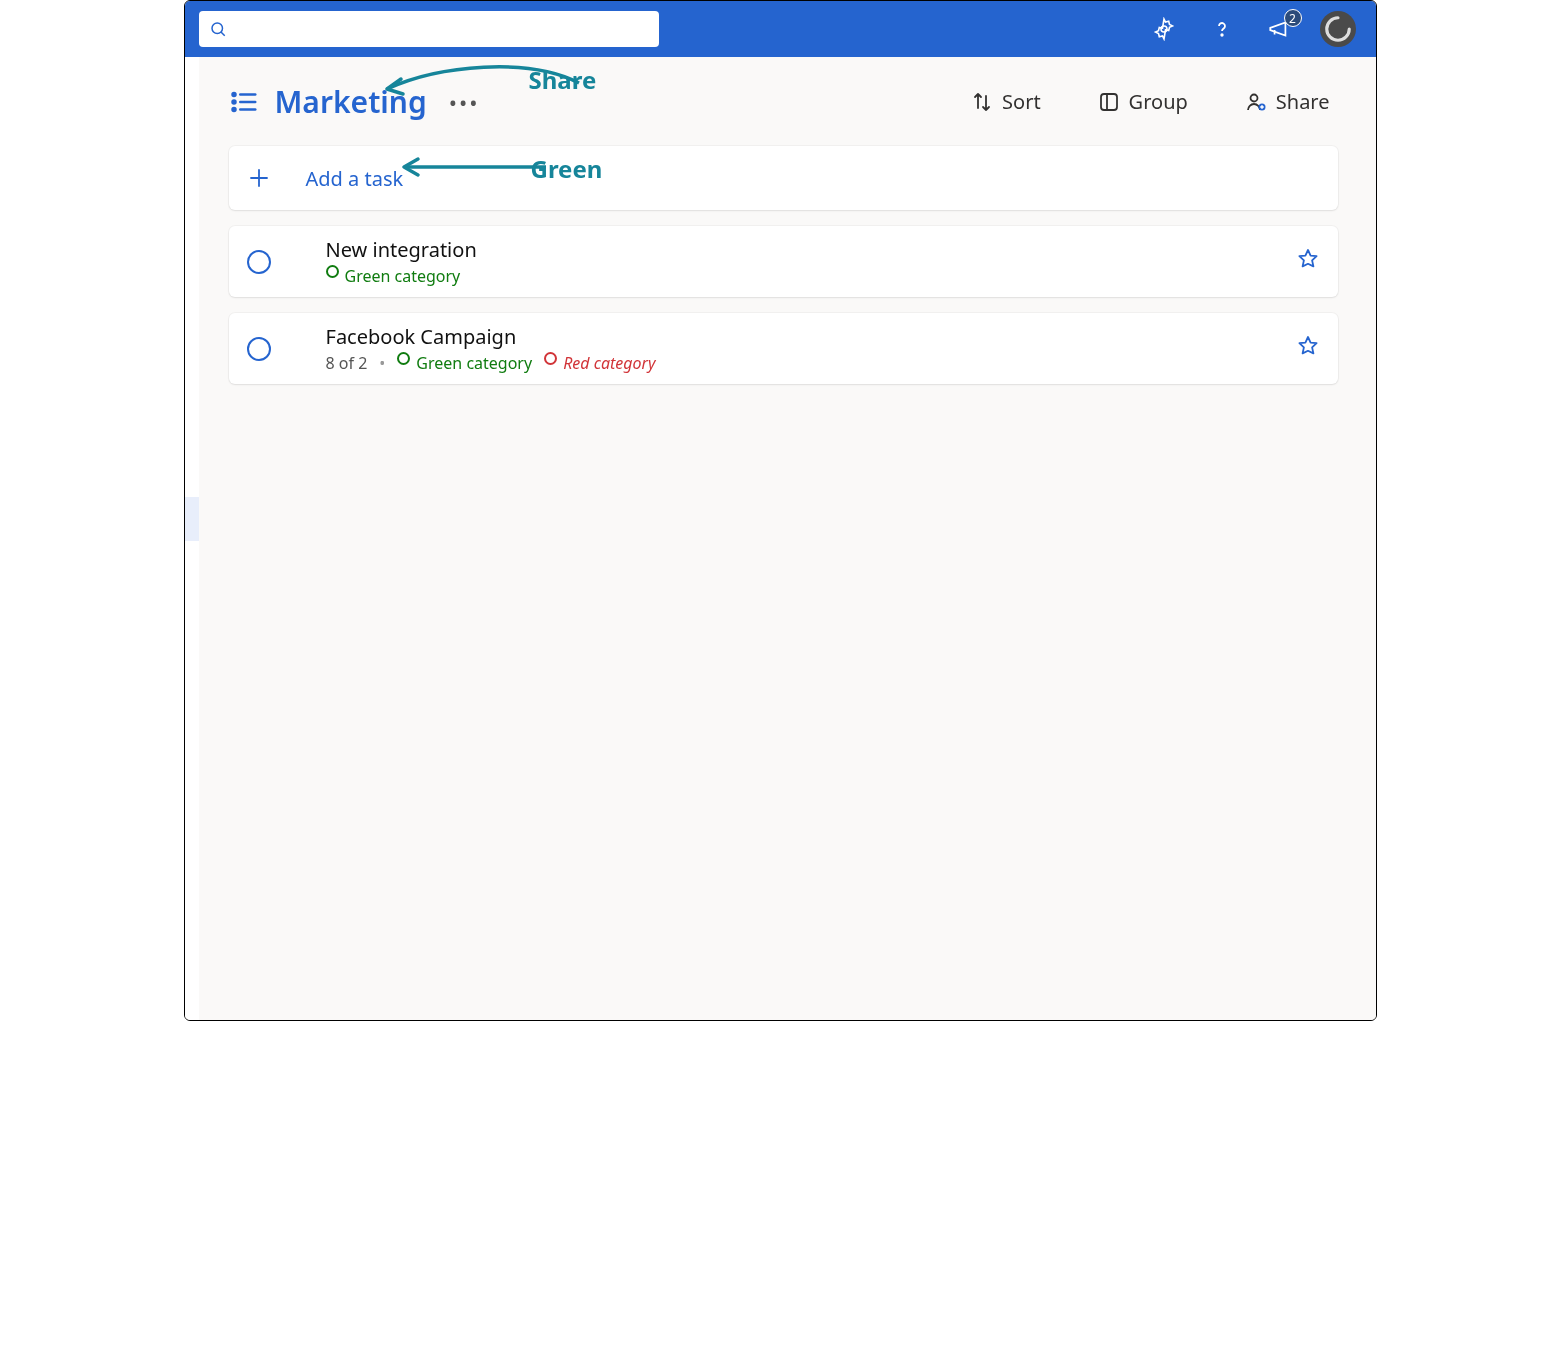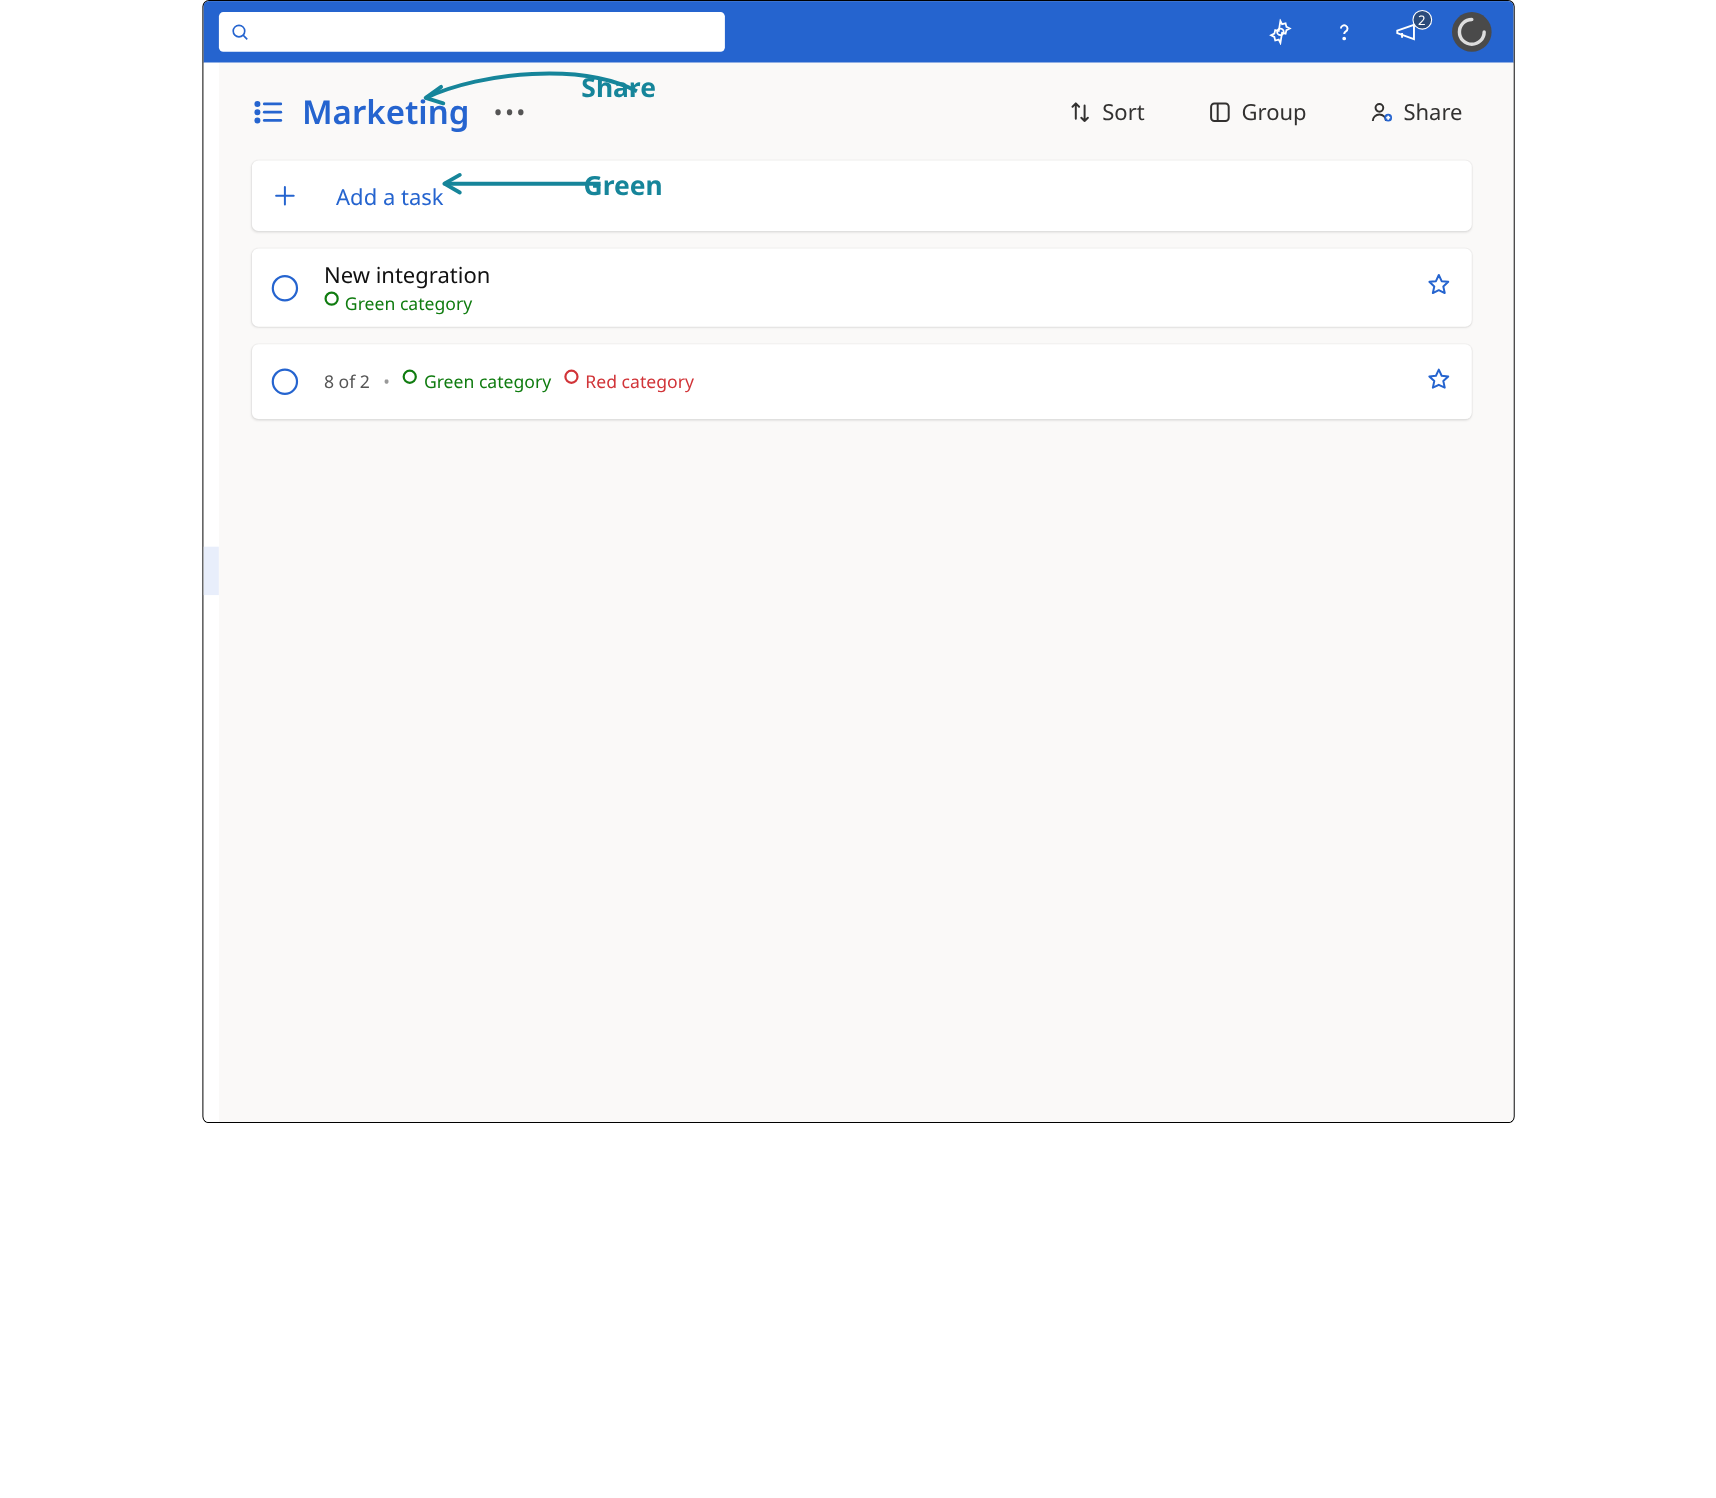--- a/index.html
+++ b/index.html
@@ -171,21 +171,21 @@
     cursor: pointer;
   }
   .task .check {
     width: 24px; height: 24px;
     border: 2px solid #2564cf;
     border-radius: 50%;
     flex: 0 0 auto;
     margin-right: 24px;
     cursor: pointer;
   }
-  .task-body { flex: 1; }
+  .task-body { flex: 1; margin-left: 31px; }
   .task-title {
     font-size: 20px;
     color: #111;
     margin-bottom: 2px;
   }
   .task-meta {
     display: flex; align-items: center; gap: 12px;
     font-size: 16px;
     color: #555;
   }
@@ -193,21 +193,21 @@
     display: flex; align-items: flex-start; gap: 6px;
     font-size: 16px;
   }
   .cat .dot {
     width: 13px; height: 13px;
     border: 2px solid currentColor;
     border-radius: 50%;
     display: inline-block;
   }
   .cat.green { color: #107c10; }
-  .cat.red { color: #d13438; }
+  .cat.red { color: #d13438; font-style: italic; }
   .progress { color: #555; }
   .meta-sep { color: #999; }
   .star {
     color: #2564cf;
     cursor: pointer;
   }
 
 </style>
 </head>
 <body>
@@ -332,20 +332,21 @@
               </span>
             </div>
           </div>
           <div class="star"><svg width="24" height="24" viewBox="0 0 24 24" fill="none" stroke="#2564cf" stroke-width="1.8" stroke-linejoin="round">
               <path d="M12 3l2.6 5.6 6 .6-4.5 4.2 1.3 6L12 16.8 6.6 19.4l1.3-6L3.4 9.2l6-.6z"></path>
             </svg></div>
         </div>
         <div class="task">
           <div class="check"></div>
           <div class="task-body">
+            <div class="task-title">Facebook Campaign</div>
             <div class="task-meta">
               <span class="progress">8 of 2</span>
               <span class="meta-sep"> • </span>
               <span class="cat green">
                 <span class="dot"></span>
                 <span>Green category</span>
               </span>
               <span class="cat red">
                 <span class="dot"></span>
                 <span>Red category</span>

